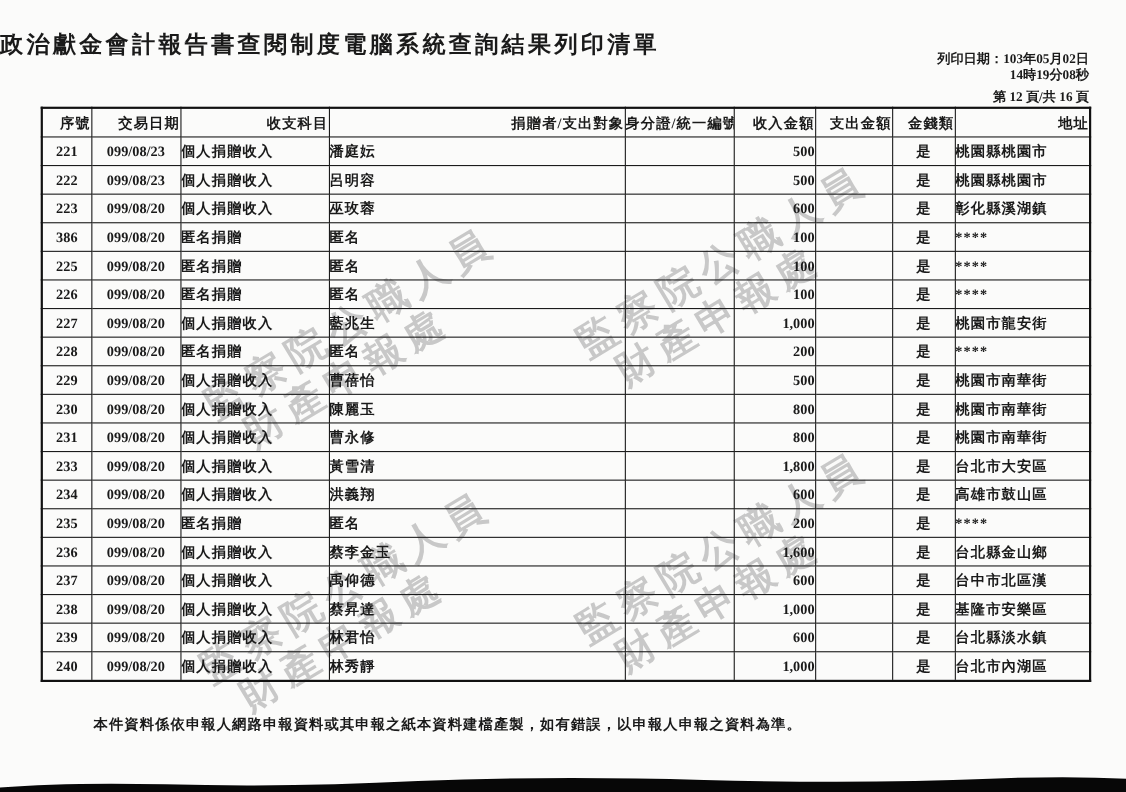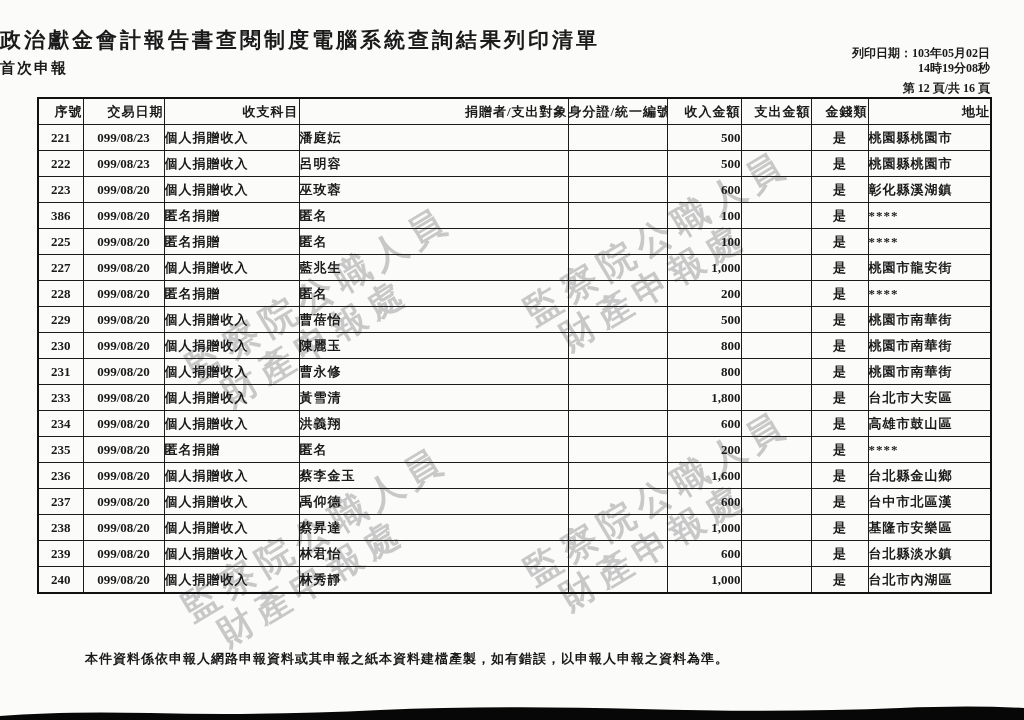--- a/index.html
+++ b/index.html
@@ -72,21 +72,20 @@
     <span>監察院公職人員</span>
     <span class="wm-l2">財產申報處</span>
   </div>
   <div class="wm" style="left:538px;top:552px;">
     <span>監察院公職人員</span>
     <span class="wm-l2">財產申報處</span>
   </div>
 
   <div class="doc-header">
     <div class="doc-title">政治獻金會計報告書查閱制度電腦系統查詢結果列印清單</div>
-    <div class="doc-reporttype">首次申報</div>
   </div>
   <div class="print-info">
     <div>列印日期：103年05月02日</div>
     <div>14時19分08秒</div>
   </div>
   <div class="page-info">第 12 頁/共 16 頁</div>
 
   <table class="report">
     <colgroup>
       <col style="width:45px">
@@ -162,20 +161,31 @@
           <td class="c-center">099/08/20</td>
           <td class="c-left">匿名捐贈</td>
           <td class="c-left">匿名</td>
           <td class="c-center"></td>
           <td class="c-right">100</td>
           <td class="c-center"></td>
           <td class="c-center">是</td>
           <td class="c-addr">****</td>
         </tr>
         <tr>
+          <td class="c-center">226</td>
+          <td class="c-center">099/08/20</td>
+          <td class="c-left">匿名捐贈</td>
+          <td class="c-left">匿名</td>
+          <td class="c-center"></td>
+          <td class="c-right">100</td>
+          <td class="c-center"></td>
+          <td class="c-center">是</td>
+          <td class="c-addr">****</td>
+        </tr>
+        <tr>
           <td class="c-center">227</td>
           <td class="c-center">099/08/20</td>
           <td class="c-left">個人捐贈收入</td>
           <td class="c-left">藍兆生</td>
           <td class="c-center"></td>
           <td class="c-right">1,000</td>
           <td class="c-center"></td>
           <td class="c-center">是</td>
           <td class="c-addr">桃園市龍安街</td>
         </tr>

